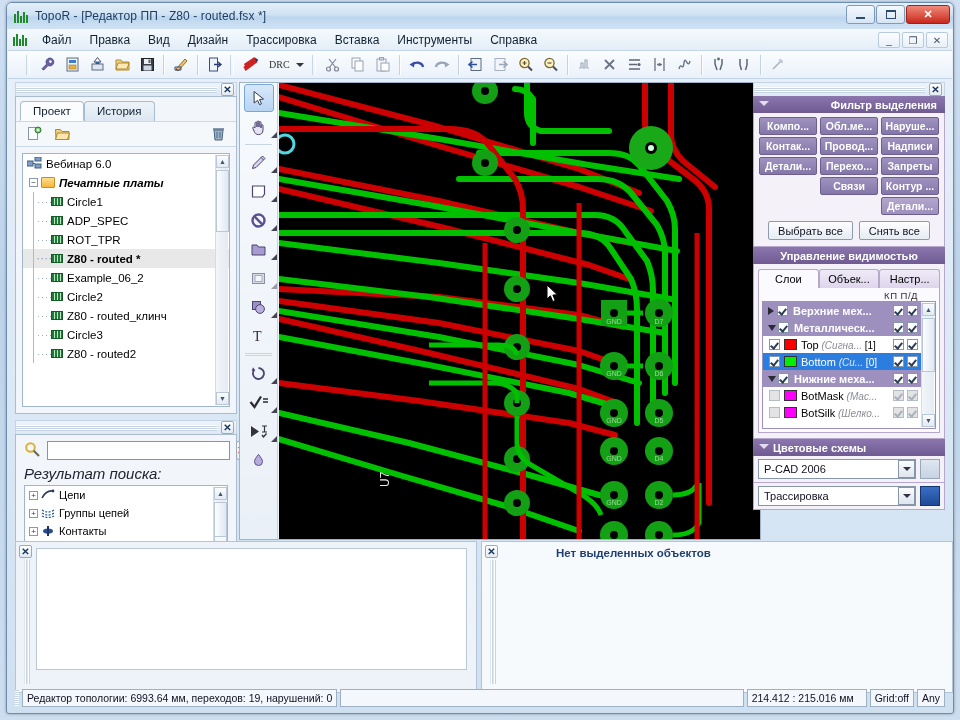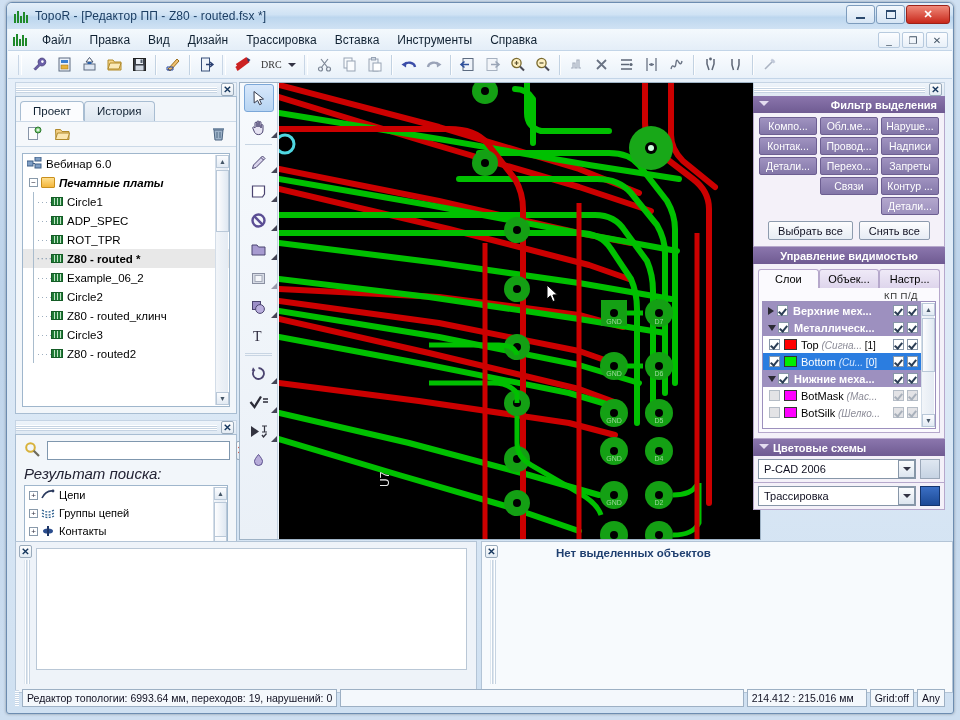--- a/index.html
+++ b/index.html
@@ -51,21 +51,21 @@
   .mdi-btns { position:absolute; right:4px; top:3px; display:flex; gap:2px;}
   .mdi-b { width:22px; height:16px; border:1px solid #b7cade; border-radius:2px;
            background:linear-gradient(180deg,#fcfdff,#e8f0f8);
            display:flex;align-items:center;justify-content:center;font-size:10px;color:#4a6party;color:#456;}
 
   
   .toolbar {
     position:absolute; left:1px; top:48px; right:1px; height:28px;
     background:linear-gradient(180deg,#fbfdff,#e9f1f9);
     border-bottom:1px solid #c3d5e8;
-    display:flex; align-items:center; padding-left:8px; gap:1px;
+    display:flex; align-items:center; padding-left:16px; gap:1px;
   }
   .tb { width:24px; height:24px; display:flex; align-items:center; justify-content:center;
         border:1px solid transparent; border-radius:3px; }
   .tbsep{ width:2px; height:20px; border-left:1px solid #c2d2e2; border-right:1px solid #fdfdfd; margin:0 3px;}
   .grip { width:6px;height:20px;margin:0 2px;
           background:repeating-linear-gradient(90deg,#c8d6e6 0 1px,transparent 1px 3px,#fff 3px 4px,transparent 4px 6px);}
   .drc-combo{ display:flex;align-items:center;gap:6px;padding:0 5px;height:20px;font-size:10px;
               font-family:"Liberation Serif",serif; color:#333;}
   .caret{width:0;height:0;border-left:4px solid transparent;border-right:4px solid transparent;border-top:4px solid #334;}
 
@@ -138,21 +138,21 @@
   .right-dock{position:absolute; right:8px; top:79px; width:192px; height:458px;}
   .sec-head{height:17px; background:linear-gradient(180deg,#8b76ad,#6f5b92);
             color:#fff;font-size:11px;font-weight:bold;display:flex;align-items:center;
             justify-content:flex-end;padding-right:8px;position:relative;}
   .sec-head .tri{position:absolute;left:6px;top:5px;width:0;height:0;
       border-left:5px solid transparent;border-right:5px solid transparent;border-top:5px solid #e4dcf0;}
   .filter-body{background:#f4f1f9;border:1px solid #b6a8cc;border-top:none;padding:4px 5px 6px 5px;}
   .fgrid{display:flex;gap:3px;}
   .fcol{display:flex;flex-direction:column;gap:2px;flex:1;}
   .fbtn{height:18px;background:linear-gradient(180deg,#a093c0,#8377a8);border:1px solid #6d5f92;
-        color:#fff;font-size:10.5px;font-weight:normal;display:flex;align-items:center;
+        color:#fff;font-size:10.5px;font-weight:bold;display:flex;align-items:center;
         justify-content:center;border-radius:2px;white-space:nowrap;overflow:hidden;}
   .fbtn.ghost{background:linear-gradient(180deg,#b3a7cd,#9c90bd);}
   .ftwo{display:flex;gap:6px;margin-top:6px;justify-content:center;}
   .pbtn{height:19px;padding:0 9px;border:1px solid #8d9bae;border-radius:2px;
         background:linear-gradient(180deg,#fdfdfe,#e6ecf4);font-size:11px;color:#112;
         display:flex;align-items:center;text-align:center;}
   .vis-body{background:#f4f1f9;border:1px solid #b6a8cc;border-top:none;padding:3px 4px 5px 4px;}
   .vtabs{display:flex;padding-top:2px;}
   .vtab{flex:1;text-align:center;font-size:11px;padding:3px 2px;border:1px solid #b6a8cc;
         border-bottom:none;border-radius:3px 3px 0 0;background:linear-gradient(180deg,#efeaf7,#ded5ec);

